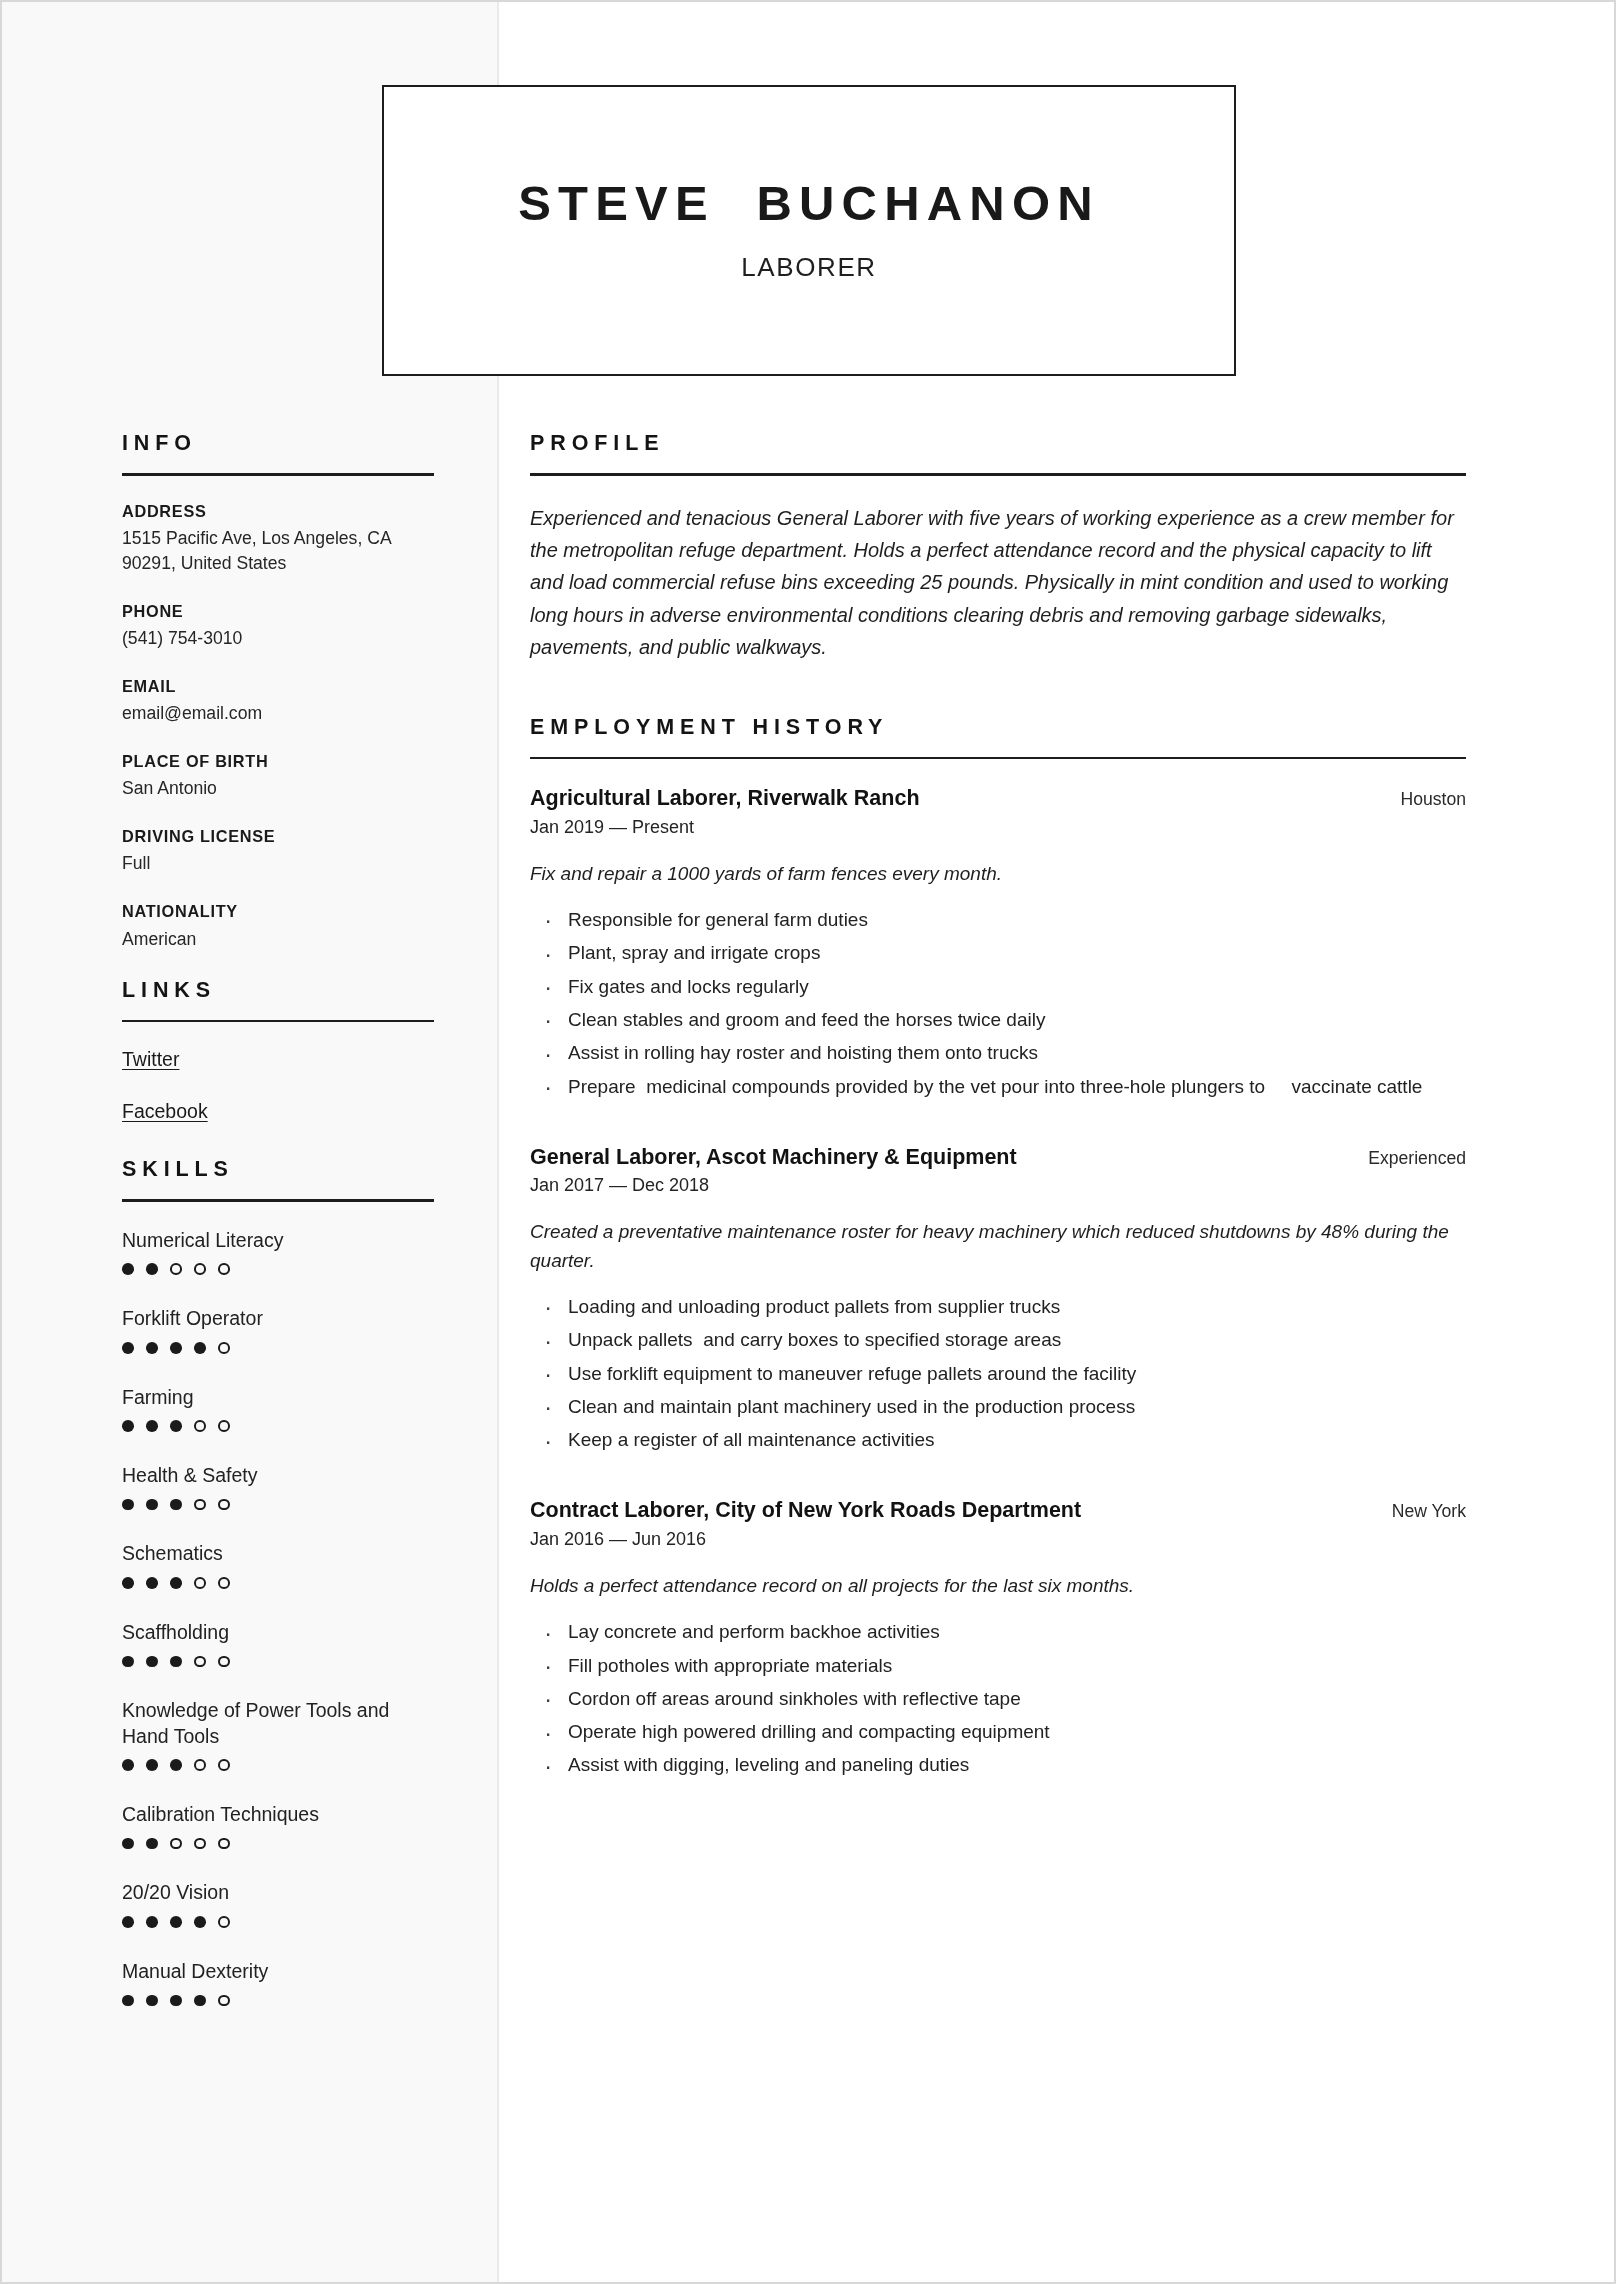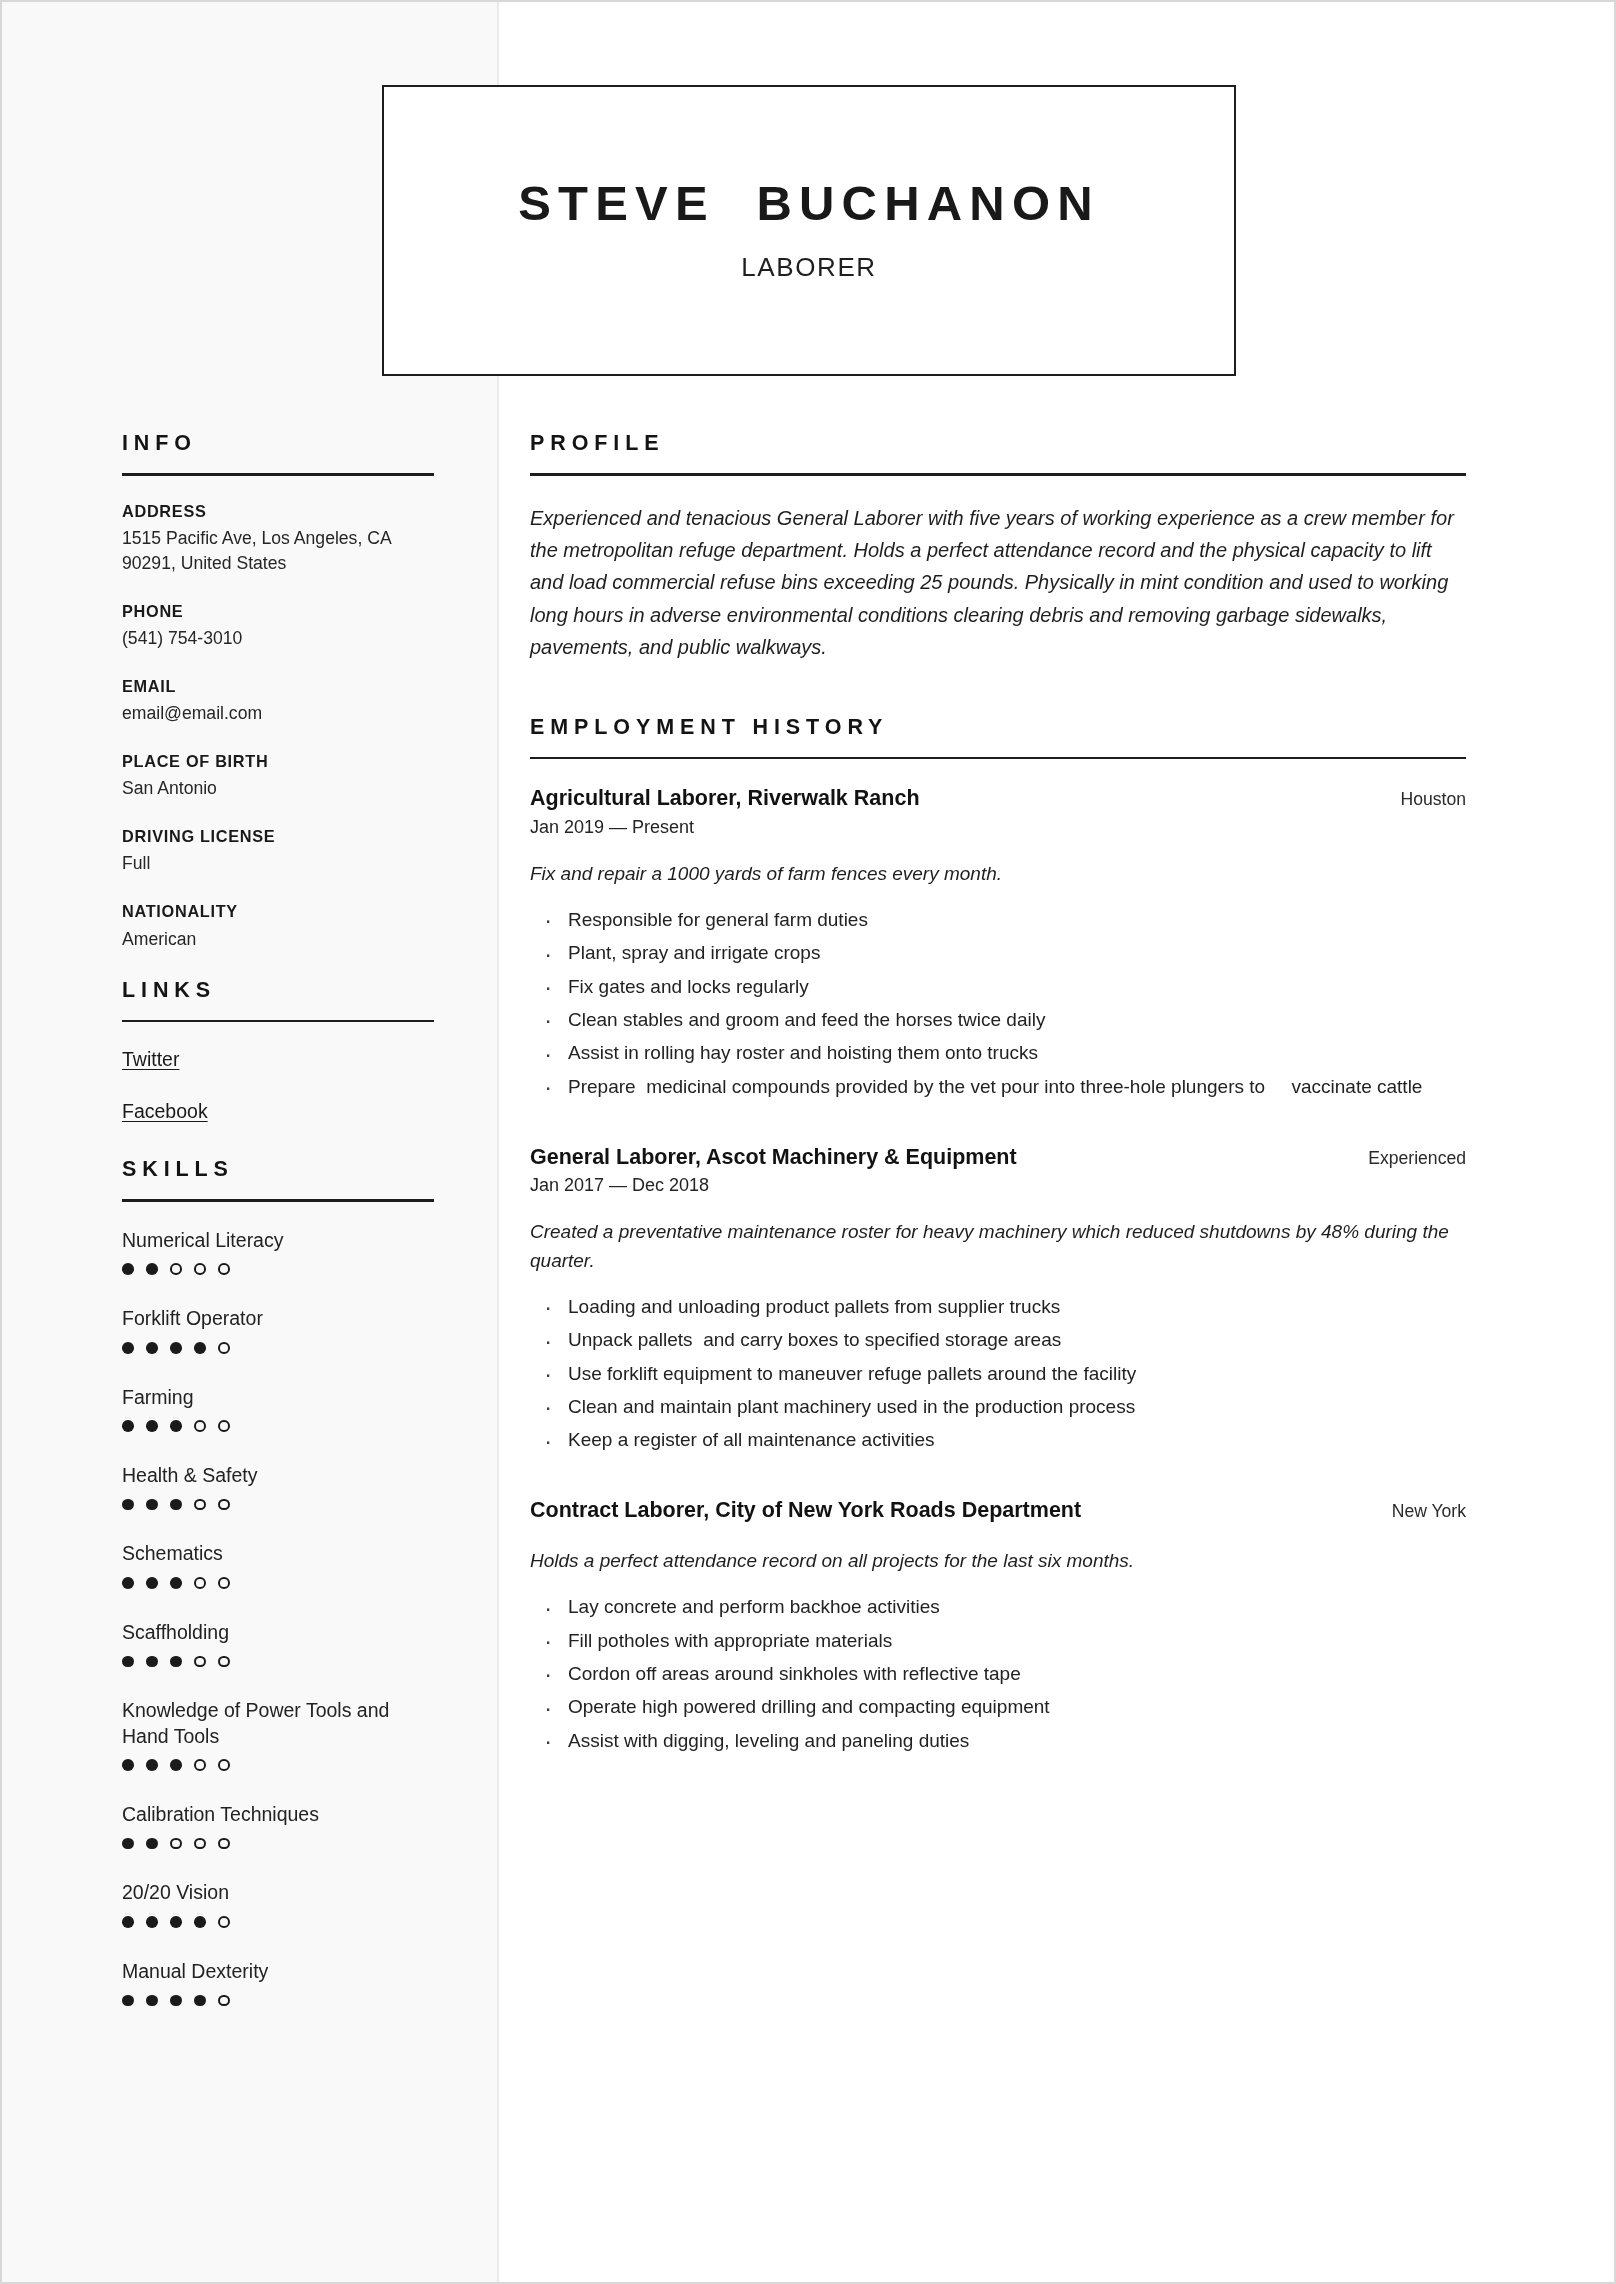--- a/index.html
+++ b/index.html
@@ -425,20 +425,21 @@
                 <li>Use forklift equipment to maneuver refuge pallets around the facility</li>
                 <li>Clean and maintain plant machinery used in the production process</li>
                 <li>Keep a register of all maintenance activities</li>
               </ul>
             </div>
             <div class="job">
               <div class="job-head">
                 <p class="job-role">Contract Laborer, City of New York Roads Department</p>
                 <span class="job-location">New York</span>
               </div>
+              <p class="job-dates">Jan 2016 — Jun 2016</p>
               <p class="job-summary">Holds a perfect attendance record on all projects for the last six months.</p>
               <ul class="job-bullets">
                 <li>Lay concrete and perform backhoe activities</li>
                 <li>Fill potholes with appropriate materials</li>
                 <li>Cordon off areas around sinkholes with reflective tape</li>
                 <li>Operate high powered drilling and compacting equipment</li>
                 <li>Assist with digging, leveling and paneling duties</li>
               </ul>
             </div>
           </div>

